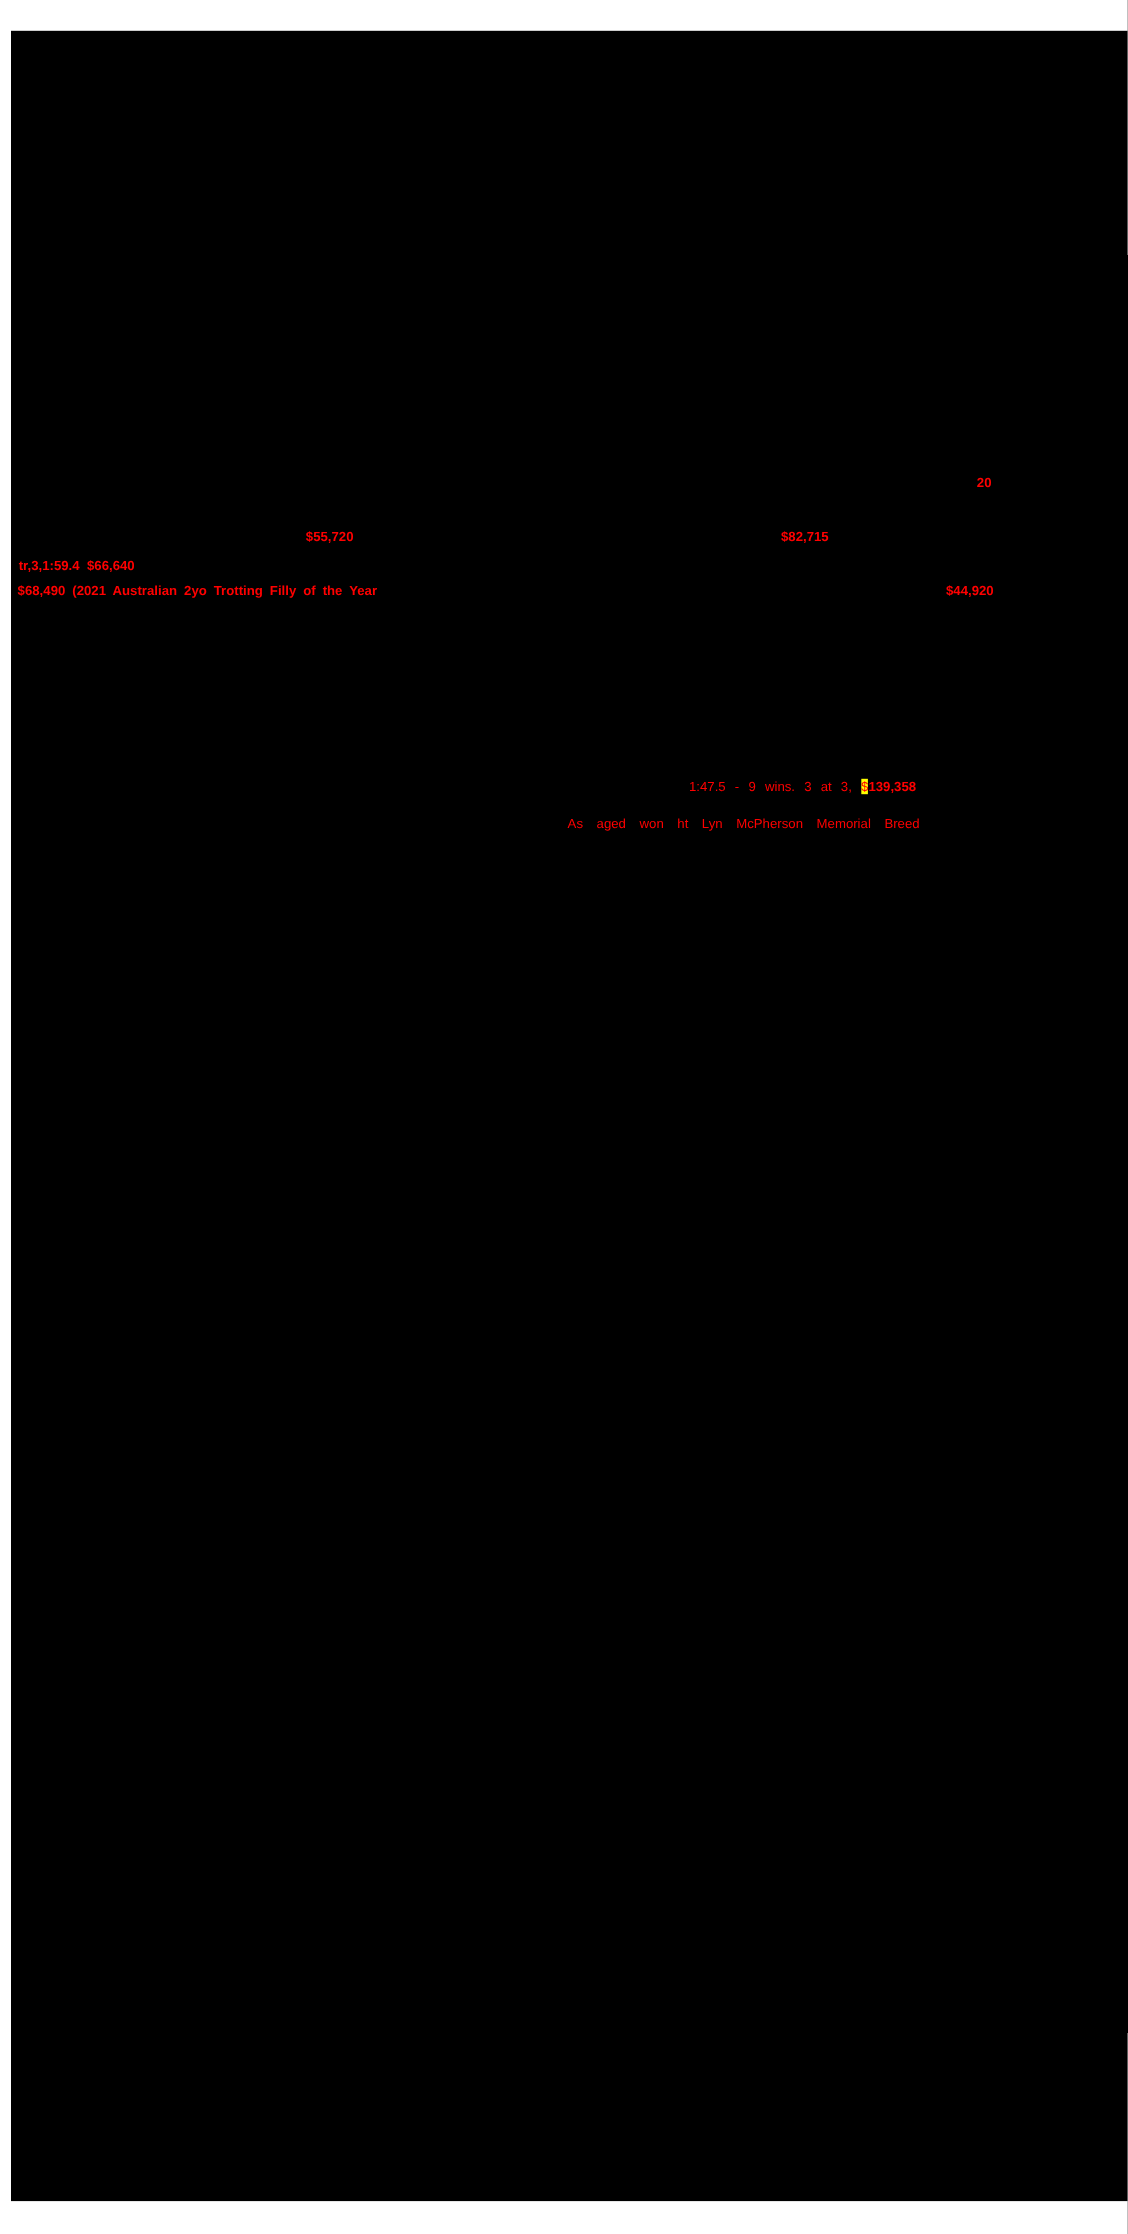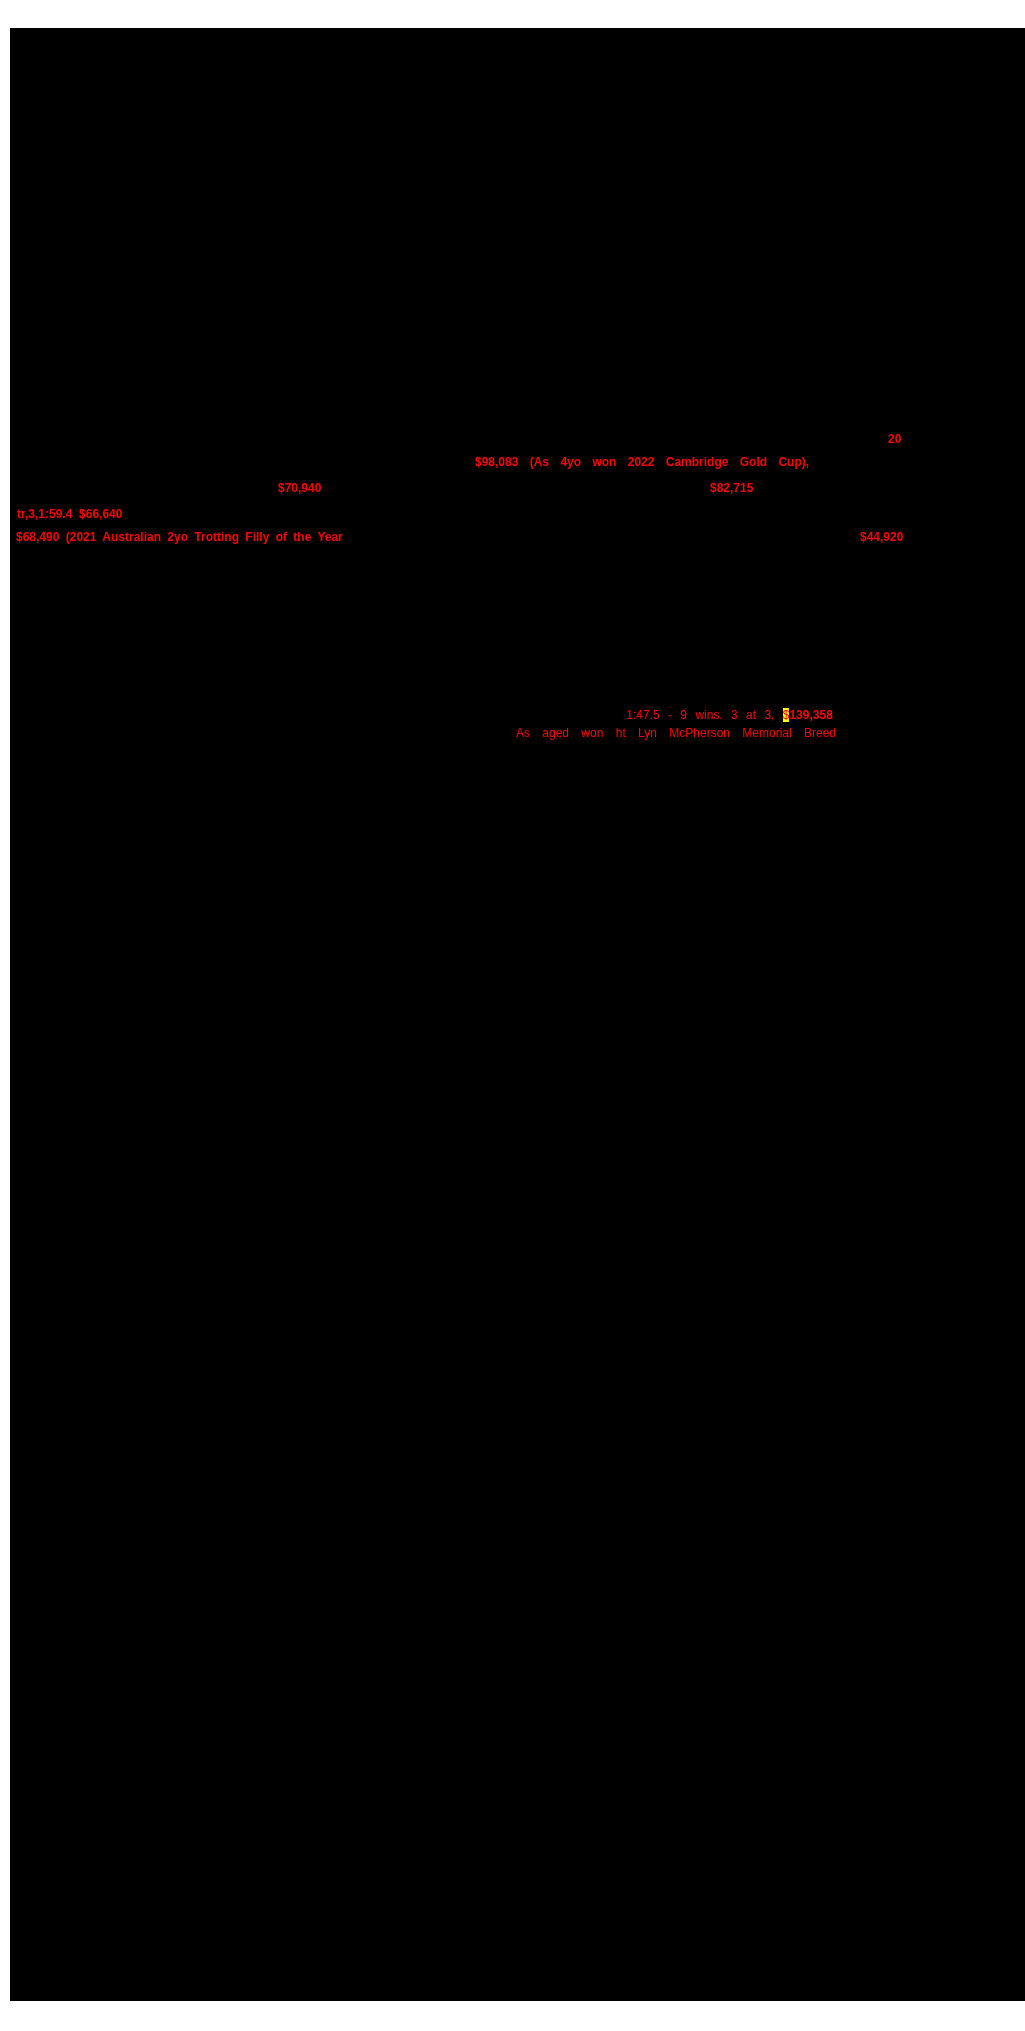--- a/index.html
+++ b/index.html
@@ -33,33 +33,32 @@
   }
   
   .pos-lot        { left: 878px; top: 405px; }
   .pos-cambridge  { left: 465px; top: 428px; word-spacing: 8px; }
   .pos-amt-a      { left: 268px; top: 454px; }
   .pos-amt-b      { left: 700px; top: 454px; }
   .pos-record     { left: 7px;   top: 480px; text-align: center; }
   .pos-filly      { left: 6px;   top: 503px; word-spacing: 3px; }
   .pos-amt-c      { left: 850px; top: 503px; }
   .pos-racerec    { left: 583px; top: 668px; word-spacing: 5px; }
-  .pos-mcpherson  { left: 506px; top: 699px; word-spacing: 9px; }
+  .pos-mcpherson  { left: 506px; top: 715px; word-spacing: 9px; }
   .pos-speed      { left: 70px;  top: 739px; word-spacing: 4px; }
 </style>
 </head>
 <body>
 
 <div class="sheet">
 
   <div class="redline b pos-lot">20</div>
 
-  <div class="redline b pos-cambridge">$98,083 (As 4yo won 2022 Cambridge Gold Cup),</div>
 
-  <div class="redline b pos-amt-a">$70,940</div>
+  <div class="redline b pos-amt-a">$55,720</div>
 
   <div class="redline b pos-amt-b">$82,715</div>
 
   <div class="redline b pos-record">tr,3,1:59.4  $66,640</div>
 
   <div class="redline b pos-filly">$68,490 (2021 Australian 2yo Trotting Filly of the Year</div>
 
   <div class="redline b pos-amt-c">$44,920</div>
 
   <div class="redline pos-racerec">

